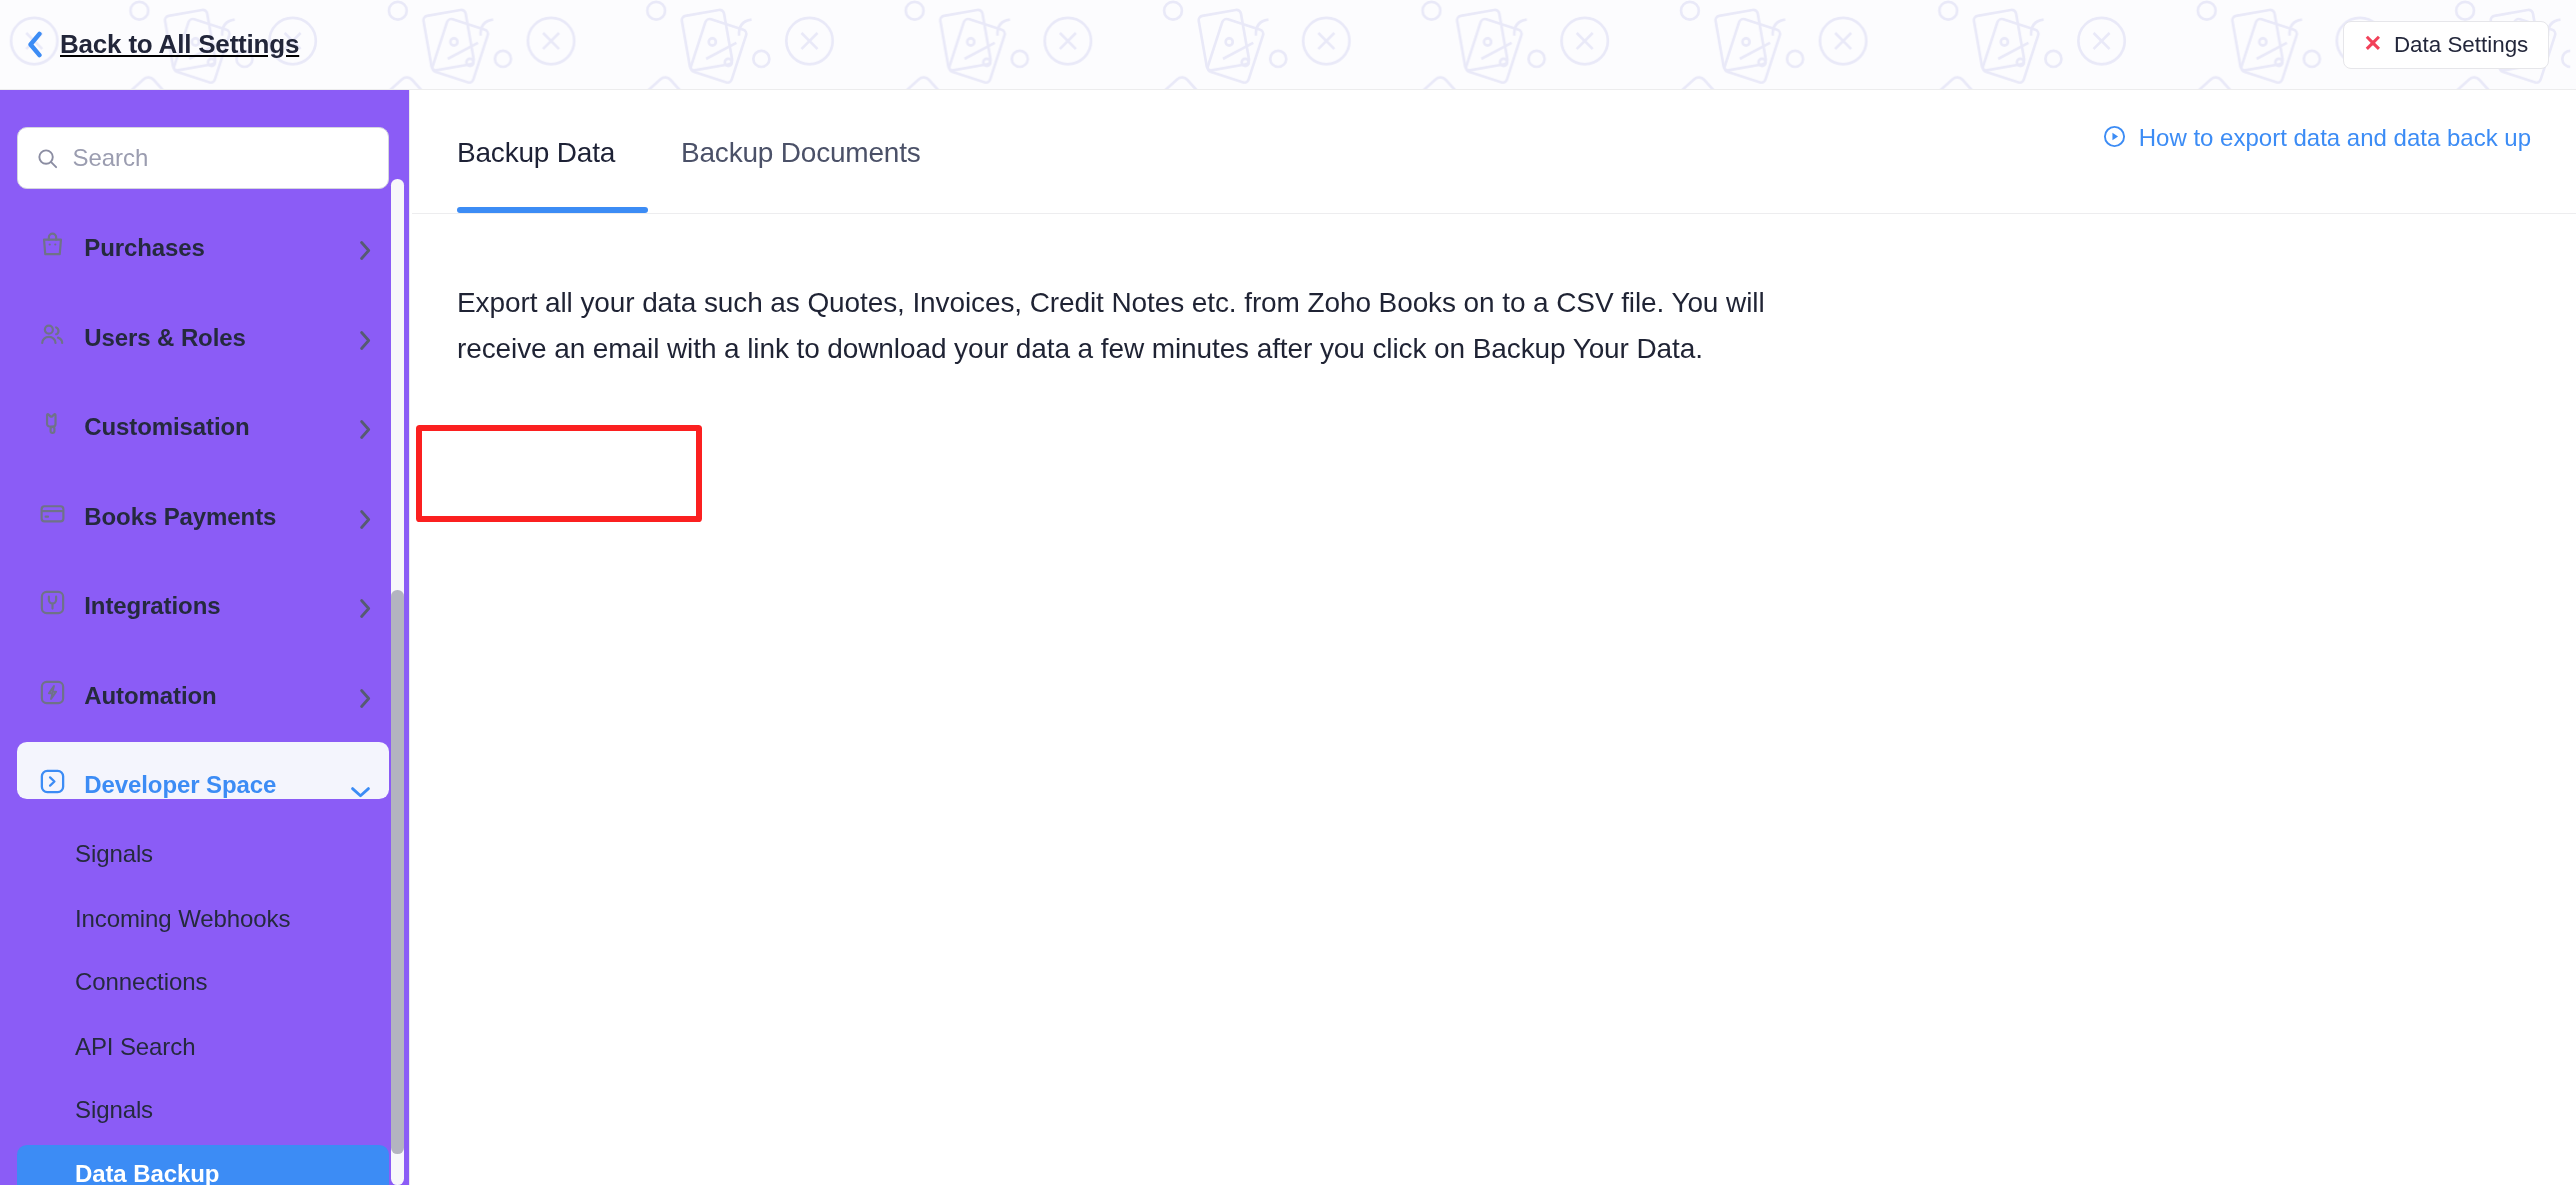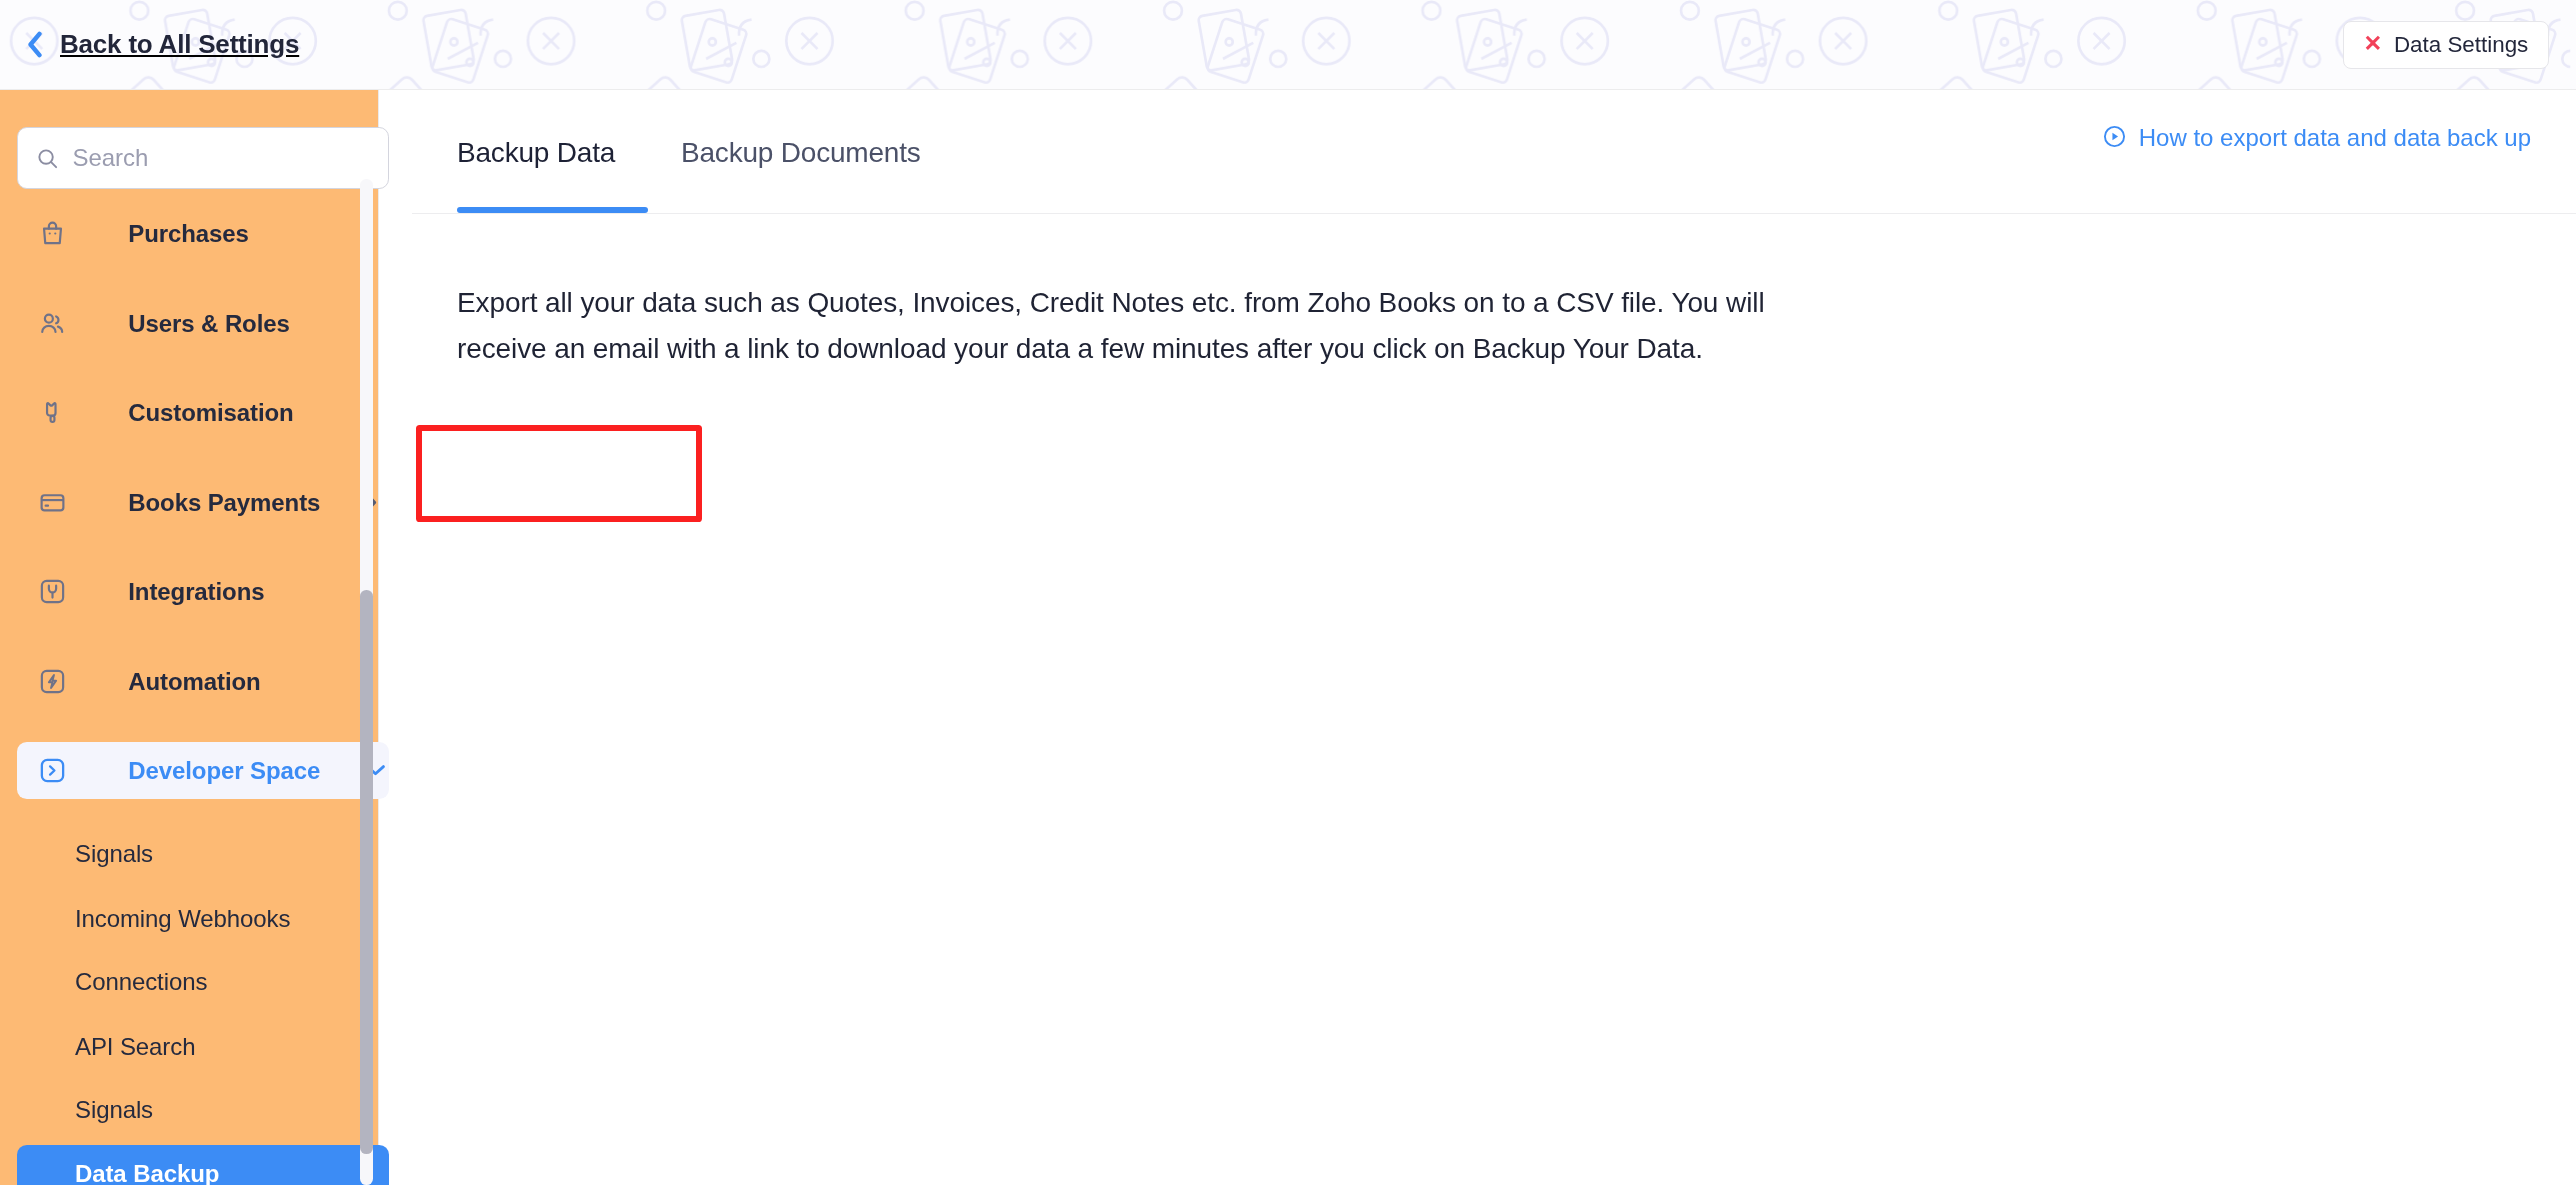--- a/index.html
+++ b/index.html
@@ -41,22 +41,22 @@
     border: 1.8px solid #e6e6ea;
     border-radius: 8px;
     cursor: pointer; z-index: 3;
   }
   .close-x { font-size: 22.4px; color: #f2415a; font-weight: 700; line-height: 1; }
   .close-label { font-size: 22.4px; color: #23273b; white-space: nowrap; }
 
   
   .sidebar {
     position: absolute; left: 0; top: 90px;
-    width: 379px; height: 1095px;
-    background: #fdba74;
+    width: 410px; height: 1095px;
+    background: #8b5cf6;
     border-right: 1.8px solid #eaeaec;
     padding-left: 18px;
   }
   .search-wrap {
     position: absolute; left: 17px; top: 37px;
     width: 372px; height: 62px;
     border: 1.8px solid #d4d5de;
     border-radius: 9.8px;
     display: flex; align-items: center; gap: 13.4px;
     padding: 0 18px;
@@ -69,25 +69,24 @@
   }
   .search-input::placeholder { color: #9b9db0; }
 
   .nav {
     position: absolute; left: 0; top: 115px;
     width: 410px; height: 980px;
     overflow: hidden;
   }
   .nav-item {
     position: absolute; left: 17px; width: 372px; height: 57px;
-    display: flex; align-items: center;
+    display: flex; align-items: flex-end;
     border-radius: 9.8px;
     cursor: pointer;
     padding: 0 17px;
-    gap: 44px;
   }
   .nav-item .ico {
     width: 36px; height: 36px;
     display: flex; align-items: center; justify-content: center;
     flex: 0 0 36px;
   }
   .nav-item .label {
     margin-left: 14.3px;
     font-size: 24px; font-weight: 700;
     color: #252a3e;

